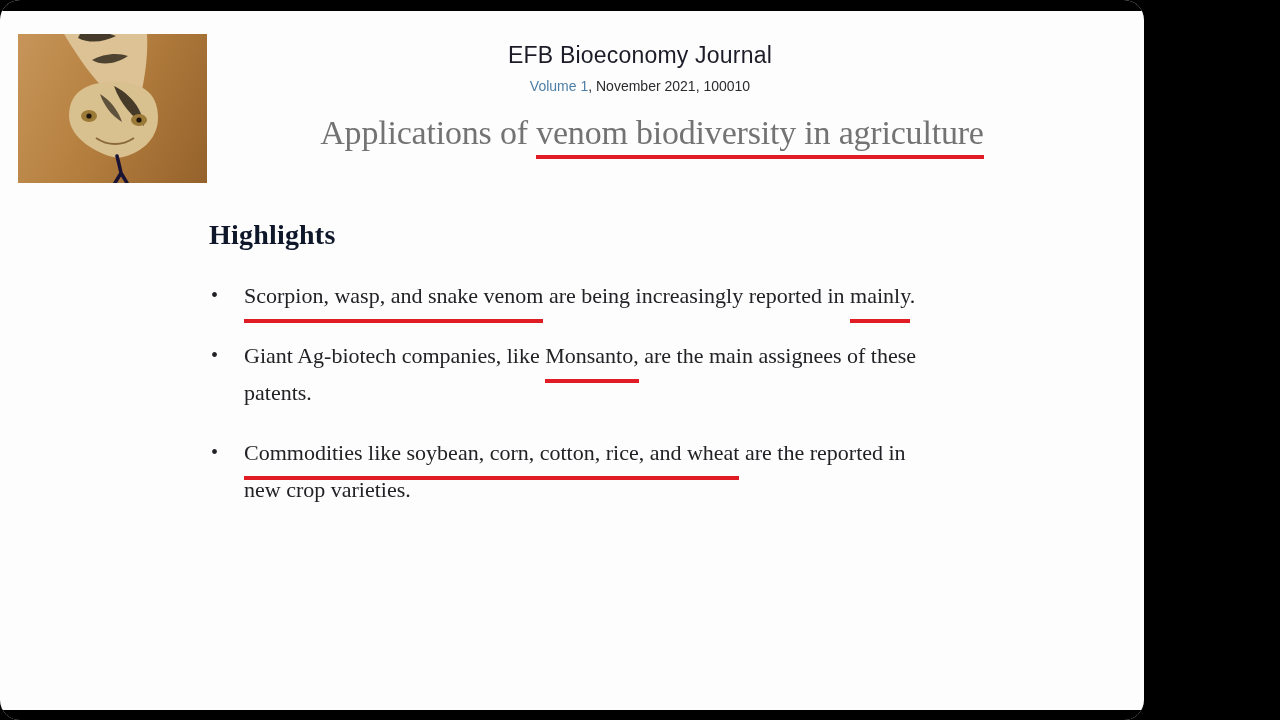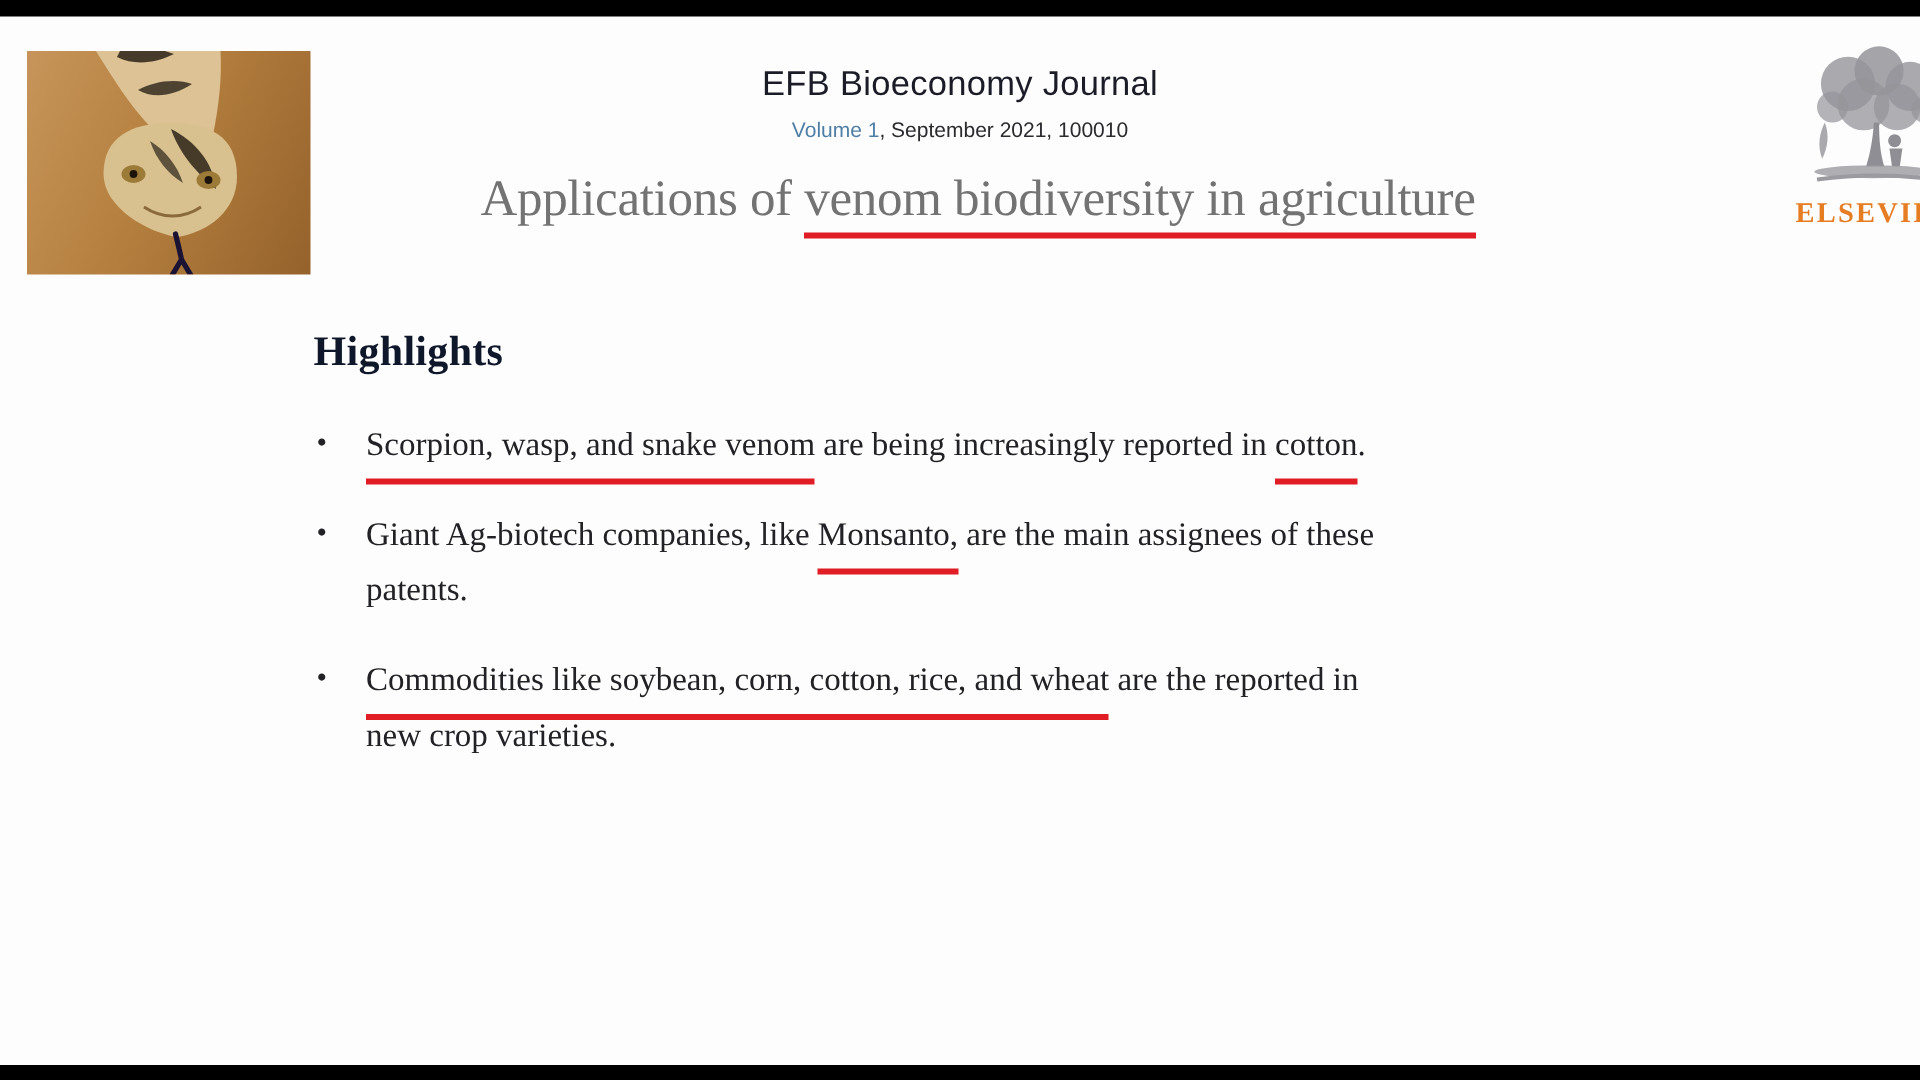--- a/index.html
+++ b/index.html
@@ -3,22 +3,22 @@
 <meta charset="utf-8">
 <style>
   :root{
     --underline-red:#e01c24;
     --link-blue:#4d7fa6;
     --elsevier-orange:#e67d23;
     --text-dark:#1d1d20;
   }
   html,body{margin:0;padding:0;background:#000;}
   .stage{
-    position:relative;width:1280px;height:720px;background:#fdfdfd;
-    overflow:hidden;font-family:"Liberation Serif","DejaVu Serif",serif;
+    position:relative;width:1144px;height:720px;background:#fdfdfd;
+    overflow:hidden;font-family:"Liberation Serif","DejaVu Serif",serif;border-radius:20px;
   }
   .letterbox{position:absolute;left:0;width:1280px;background:#000;}
   .letterbox.top{top:0;height:11px;}
   .letterbox.bottom{bottom:0;height:10px;}
 
   
   .snake-photo{
     position:absolute;left:18px;top:34px;width:189px;height:149px;
     background:linear-gradient(115deg,#c7955a 0%,#b5803f 45%,#95622c 100%);
     overflow:hidden;
@@ -89,21 +89,21 @@
       <circle cx="71" cy="82" r="2.6" fill="#1c140a"></circle>
       <ellipse cx="121" cy="86" rx="8" ry="6" fill="#9c7a38"></ellipse>
       <circle cx="121" cy="86" r="2.6" fill="#1c140a"></circle>
       <path d="M78,104 C90,112 104,112 116,104" stroke="#8a6a3a" stroke-width="2" fill="none"></path>
       <path d="M99,122 C101,130 102,134 103,139 M103,139 L97,149 M103,139 L109,149" stroke="#1b1333" stroke-width="3.5" fill="none" stroke-linecap="round"></path>
     </svg>
   </div>
 
   <div class="journal-header">
     <div class="journal-name">EFB Bioeconomy Journal</div>
-    <div class="volume-line"><a>Volume 1</a><span>, September 2021, 100010</span></div>
+    <div class="volume-line"><a>Volume 1</a><span>, November 2021, 100010</span></div>
   </div>
 
   <div class="article-title"><span>Applications of </span><span class="u">venom biodiversity in agriculture</span></div>
 
   <div class="elsevier-logo">
     <svg width="104" height="100" viewBox="0 0 120 116">
       <g fill="#94949a">
         <circle cx="38" cy="30" r="21" opacity=".8"></circle>
         <circle cx="62" cy="20" r="19" opacity=".85"></circle>
         <circle cx="86" cy="32" r="19" opacity=".8"></circle>
@@ -118,20 +118,20 @@
       <path d="M70,80 L80,80 L78,94 L72,94 Z" fill="#8e8e94"></path>
       <ellipse cx="58" cy="98" rx="46" ry="5" fill="#9a9aa0" opacity=".8"></ellipse>
       <path d="M14,104 C44,100 76,100 104,104" stroke="#9a9aa0" stroke-width="3" fill="none"></path>
     </svg>
     <div class="elsevier-wordmark">ELSEVIER</div>
   </div>
 
   <div class="highlights">
     <h2>Highlights</h2>
     <ul>
-        <li><span class="redline">Scorpion, wasp, and snake venom</span><span> are being increasingly reported in </span><span class="redline">cotton</span><span>.</span></li>
+        <li><span class="redline">Scorpion, wasp, and snake venom</span><span> are being increasingly reported in </span><span class="redline">mainly</span><span>.</span></li>
         <li><span>Giant Ag-biotech companies, like </span><span class="redline">Monsanto,</span><span> are the main assignees of these</span><br><span>patents.</span></li>
         <li><span class="redline">Commodities like soybean, corn, cotton, rice, and wheat</span><span> are the reported in</span><br><span>new crop varieties.</span></li>
       </ul>
   </div>
 
   <div class="letterbox bottom"></div>
 </div>
 
 </body></html>

